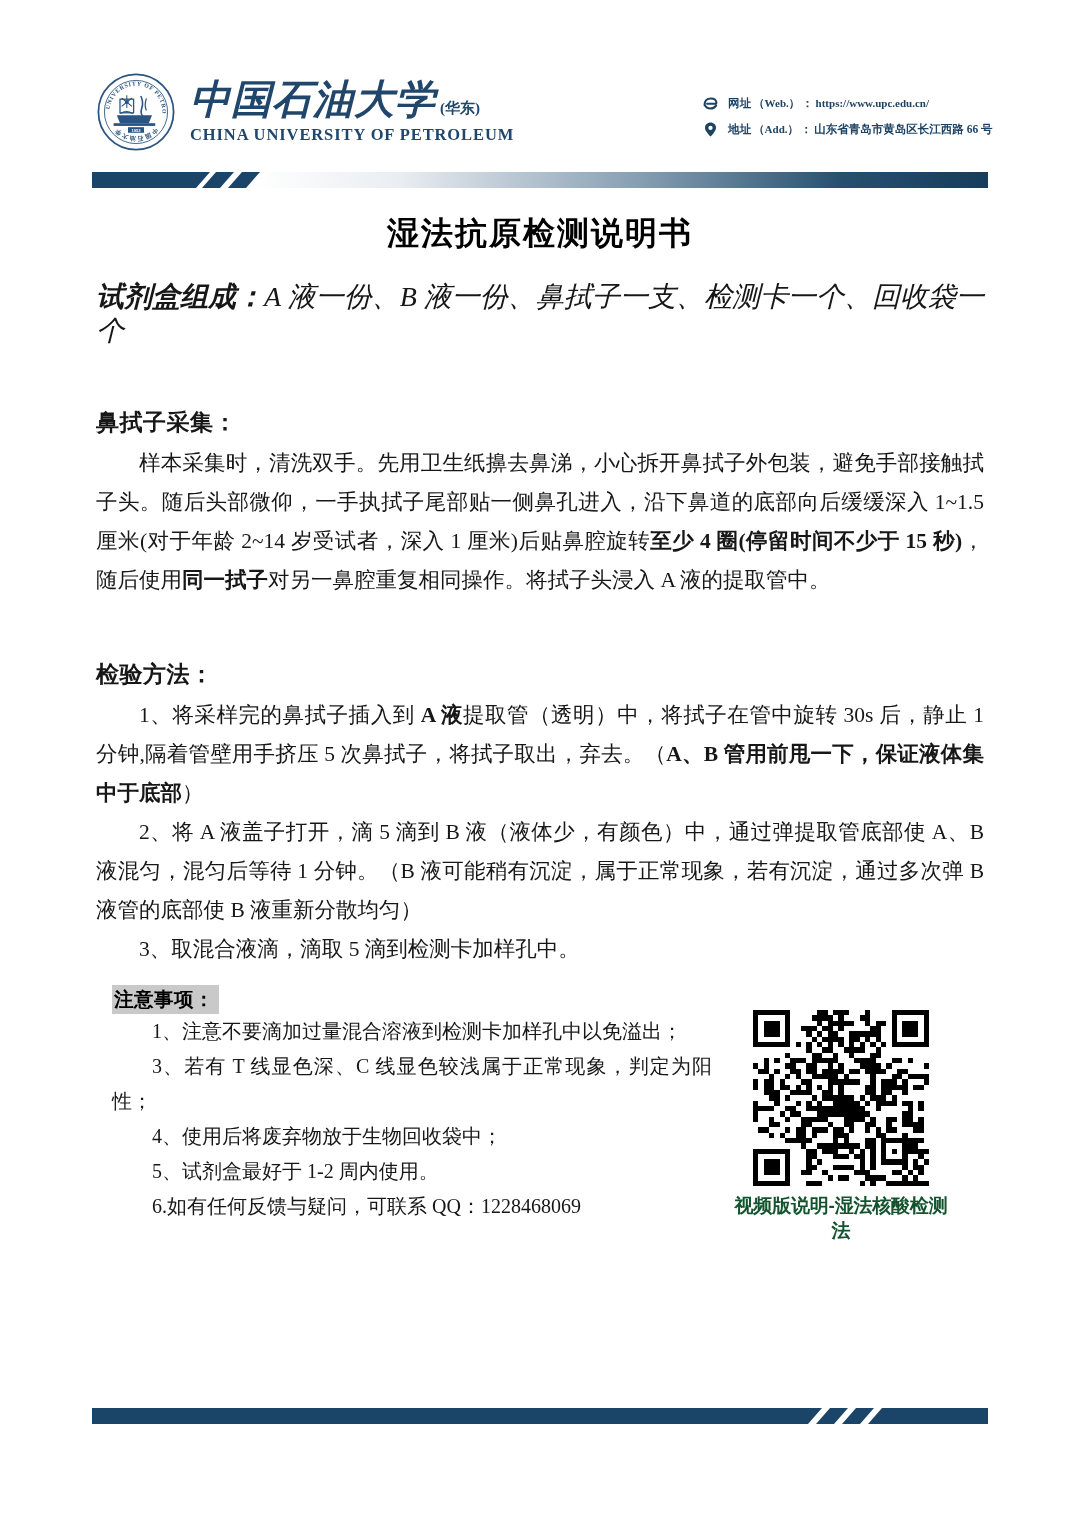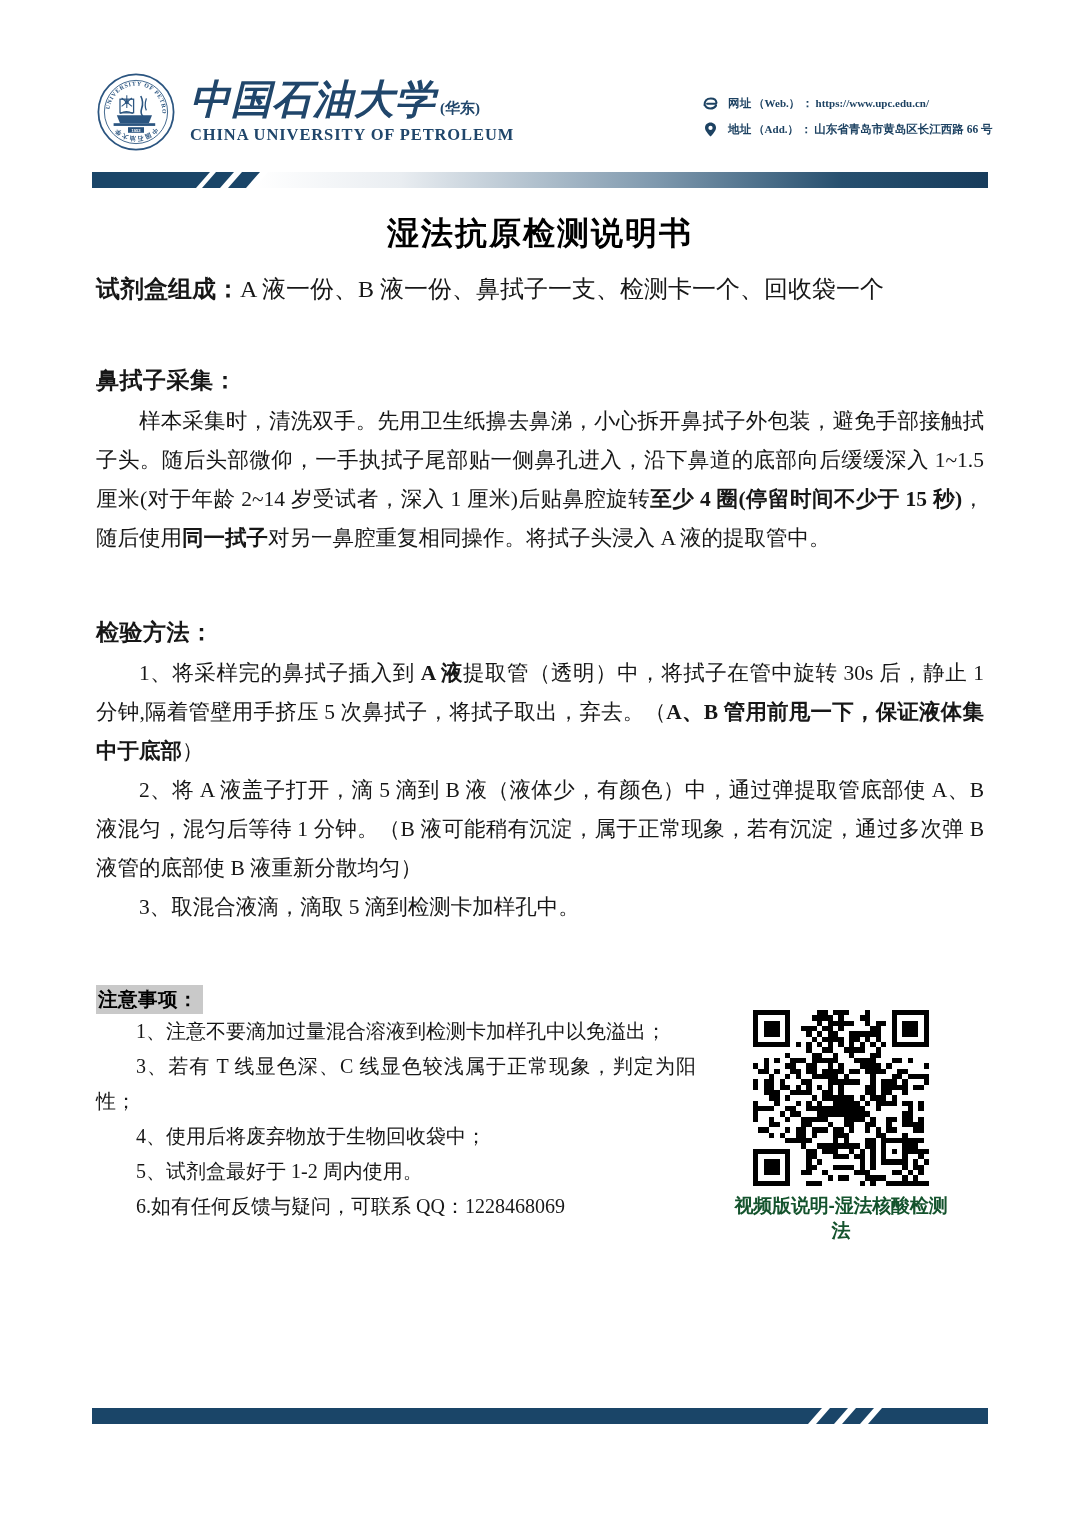--- a/index.html
+++ b/index.html
@@ -152,23 +152,24 @@
     position: absolute;
     left: 96px;
     top: 272px;
     width: 888px;
     font-size: 21.5px;
     line-height: 38px;
     color: #171717;
     text-align: justify;
   }
   .kit-line {
-    font-size: 24px;
+    font-size: 28px;
     line-height: 34px;
-    margin: 0 0 0 0;
+    margin: 8px 0 0 0;
+    font-style: italic;
   }
   .b { font-weight: bold; }
 
   .sec-head {
     font-size: 23px;
     font-weight: bold;
     margin-top: 56px;
     margin-bottom: 2px;
     letter-spacing: 0.5px;
   }
@@ -178,21 +179,21 @@
     font-size: 21.5px;
     line-height: 39px;
     text-align: justify;
   }
 
   .method-list { margin: 0; padding: 0; }
 
   
   .notice-wrap {
     position: absolute;
-    left: 96px;
+    left: 112px;
     top: 985px;
     width: 600px;
   }
   .notice-head {
     display: inline-block;
     background: #c9c9c9;
     font-size: 19.5px;
     font-weight: bold;
     padding: 1px 5px 1px 2px;
     letter-spacing: 0.5px;

